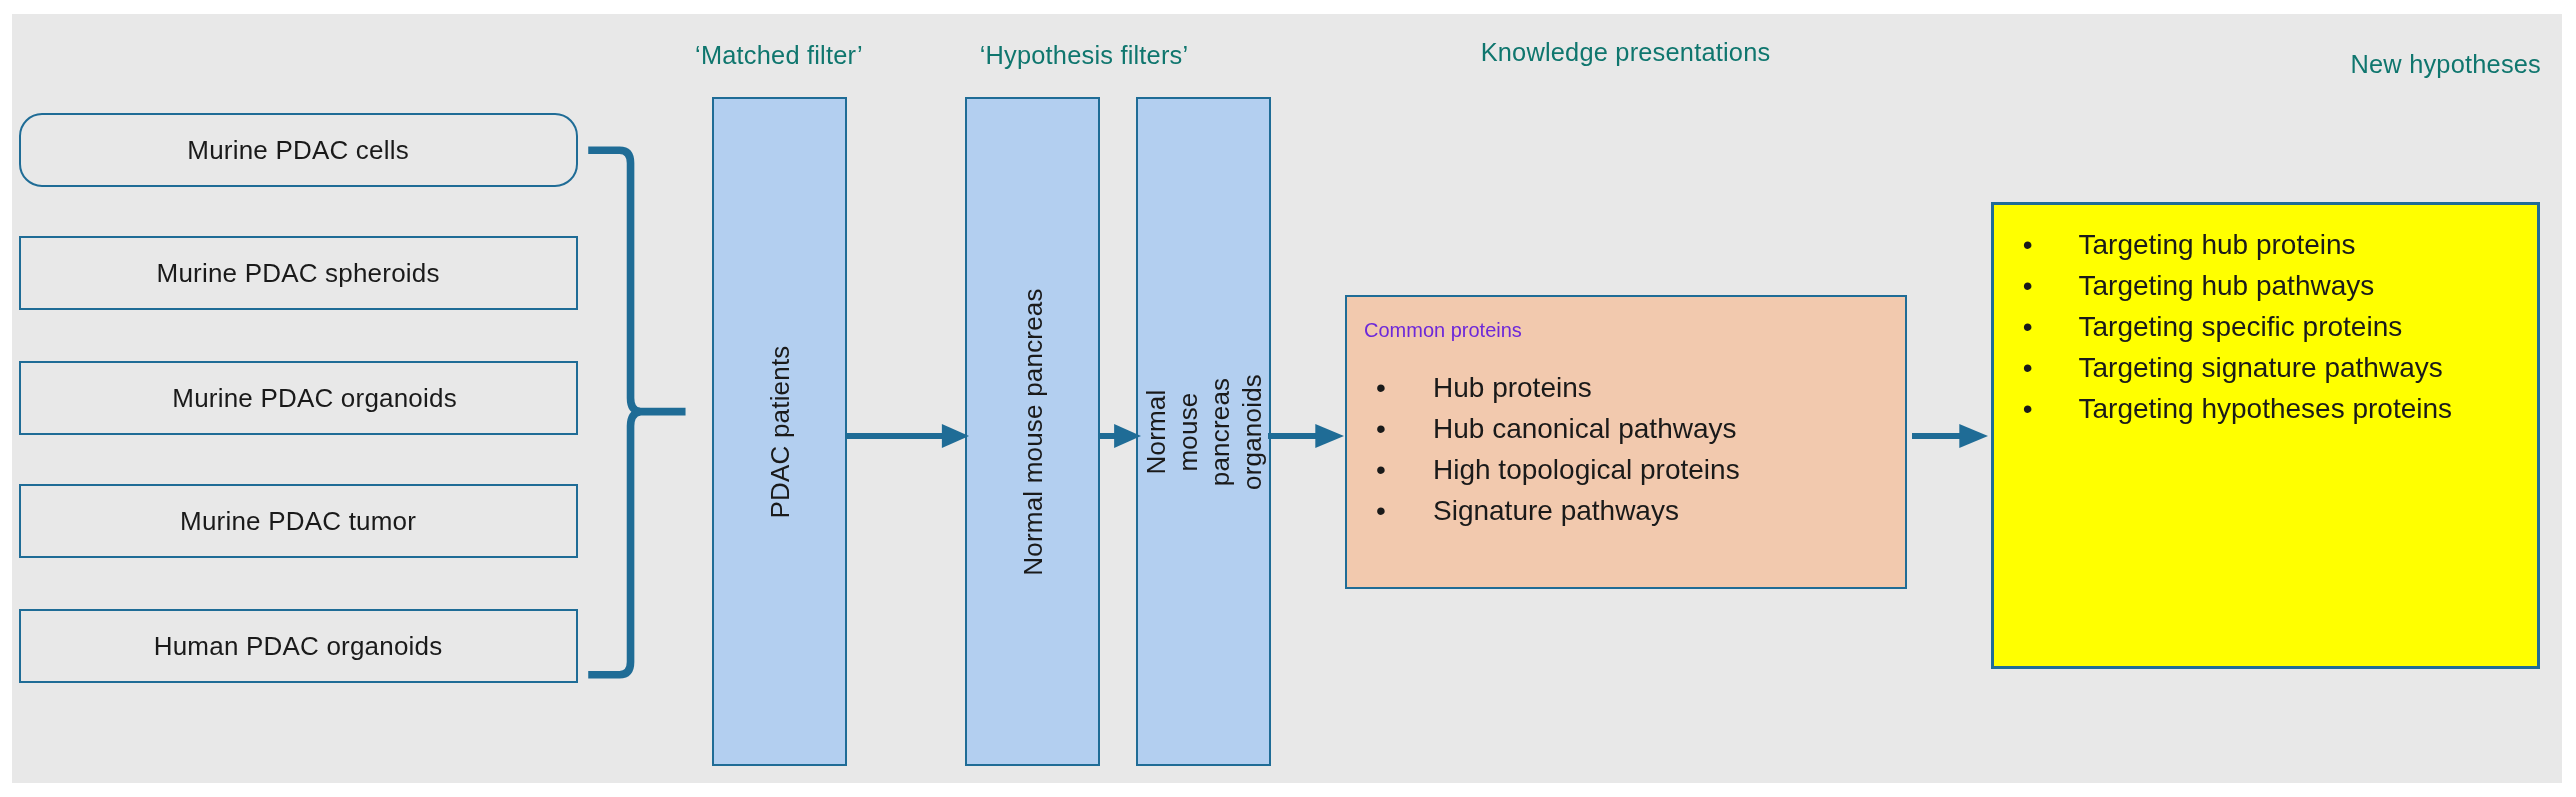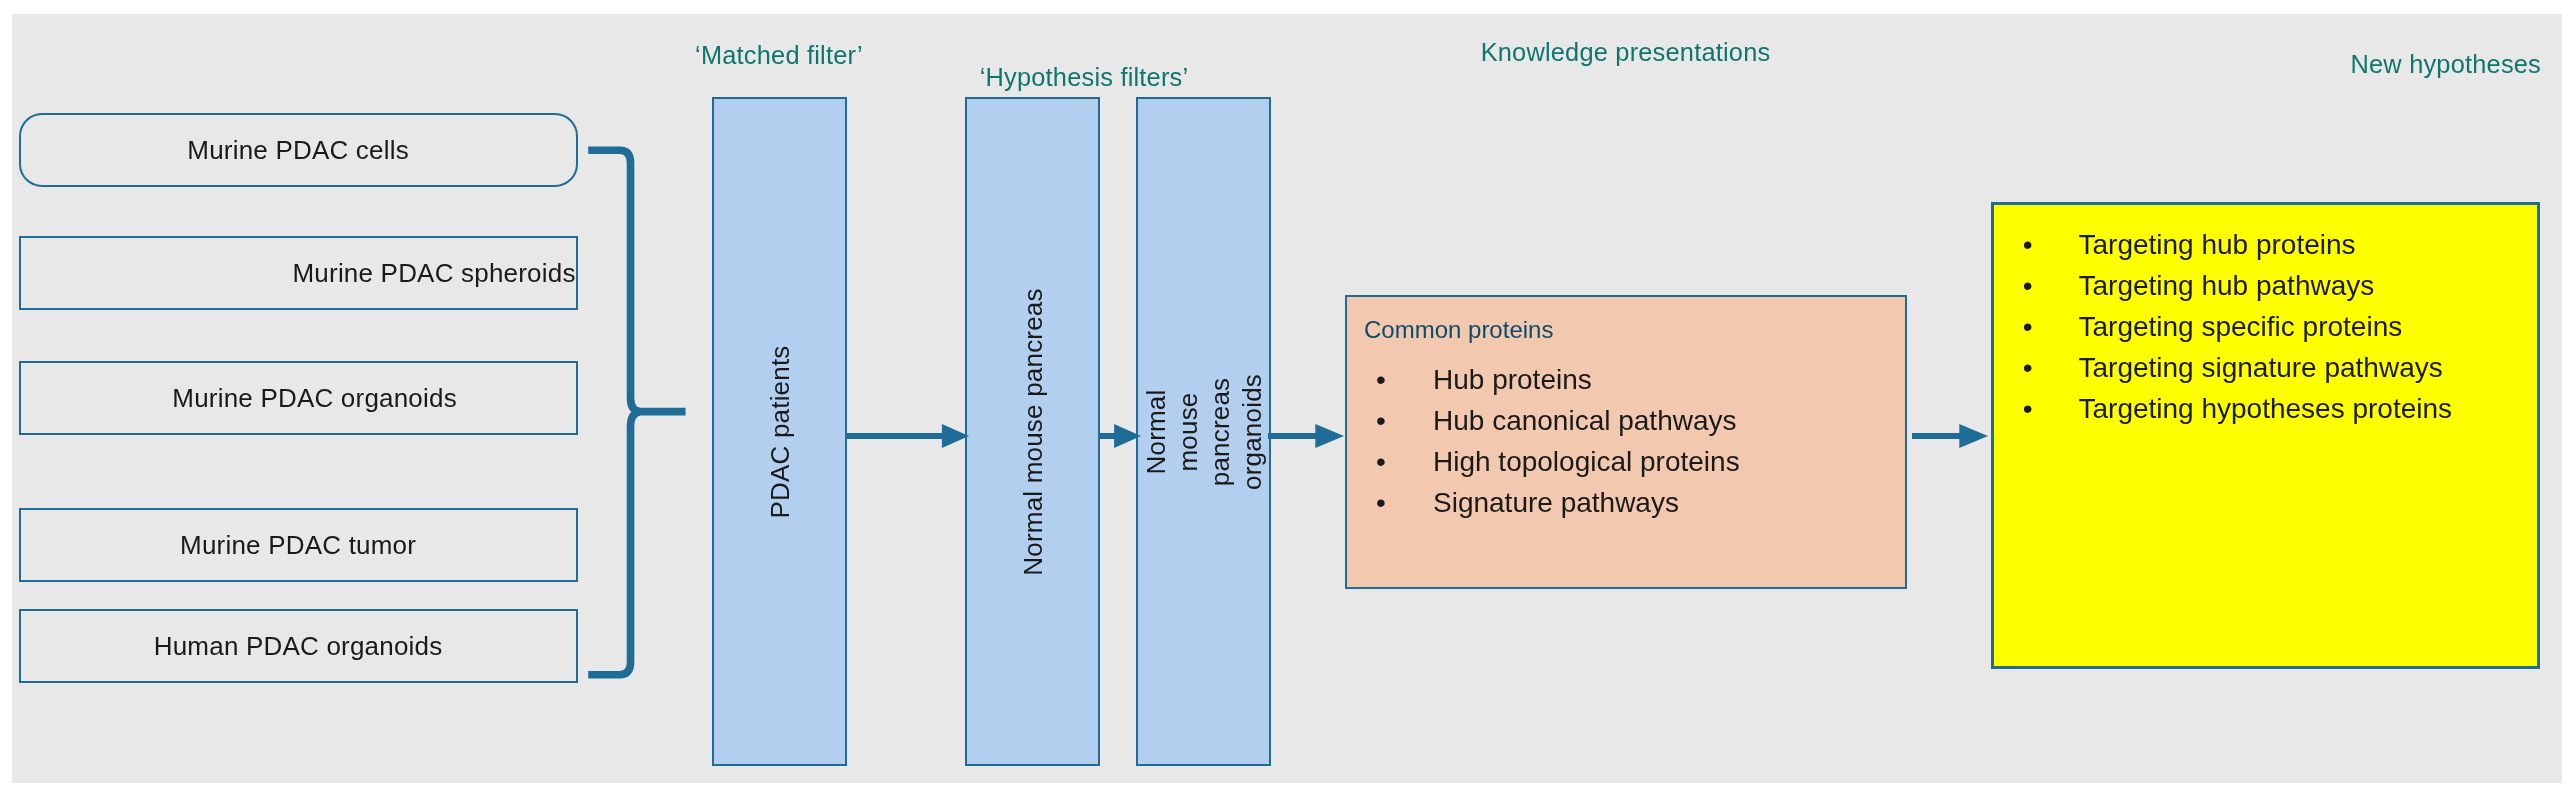--- a/index.html
+++ b/index.html
@@ -36,21 +36,21 @@
   .col-header {
     position: absolute;
     color: #0f766e;
     font-size: 25.4px;
     line-height: 29px;
     text-align: center;
     white-space: nowrap;
     letter-spacing: 0.2px;
   }
   #hdr-matched    { left: 652px;  top: 41px; width: 254px; }
-  #hdr-hypothesis { left: 940px; top: 41px; width: 288px; margin-top: 22px; }
+  #hdr-hypothesis { left: 940px; top: 41px; width: 288px; }
   #hdr-knowledge  { left: 1329px; top: 38px; width: 593px; }
   #hdr-newhyp     { left: 1965px; top: 50px; width: 576px; text-align: right; }
 
   
   .src-box {
     position: absolute;
     left: 18.6px;
     width: 559px;
     height: 69px;
     box-sizing: border-box;
@@ -59,26 +59,26 @@
     display: flex;
     align-items: center;
     justify-content: center;
     color: #1a1a1a;
     font-size: 26px;
     letter-spacing: 0.2px;
   }
   #src-0 { top: 113px; }
   #src-1 { top: 191px; }
   #src-2 { top: 269px; }
-  #src-3 { top: 347px; margin-top: 24px; }
+  #src-3 { top: 347px; }
   #src-4 { top: 426px; }
 
   
   #src-0 { top: 113px; border-radius: 23px; }
-  #src-1 { top: 236px; justify-content: flex-end; }
+  #src-1 { top: 236px; }
   #src-2 { top: 361px; padding-left: 33px; }
   #src-3 { top: 484px; }
   #src-4 { top: 609px; }
   .src-box { height: 74px; }
 
   
   #bracket {
     position: absolute;
     left: 584px;
     top: 146px;
@@ -129,24 +129,24 @@
     left: 1345px;
     top: 295px;
     width: 562px;
     height: 294px;
     box-sizing: border-box;
     border: 2.5px solid #1f6c96;
     background: #f2c9ae;
     padding: 15.2px 8.5px 8.5px 17px;
   }
   #knowledge-box .k-title {
-    color: #0c4a6e;
-    font-size: 24px;
+    color: #6d28d9;
+    font-size: 20px;
     line-height: 36px;
-    margin: 0 0 11px 0;
+    margin: 0 0 19px 0;
   }
   #knowledge-box ul {
     list-style: none;
     margin: 0;
     padding: 0;
   }
   #knowledge-box ul li {
     position: relative;
     color: #1a1a1a;
     font-size: 28px;

